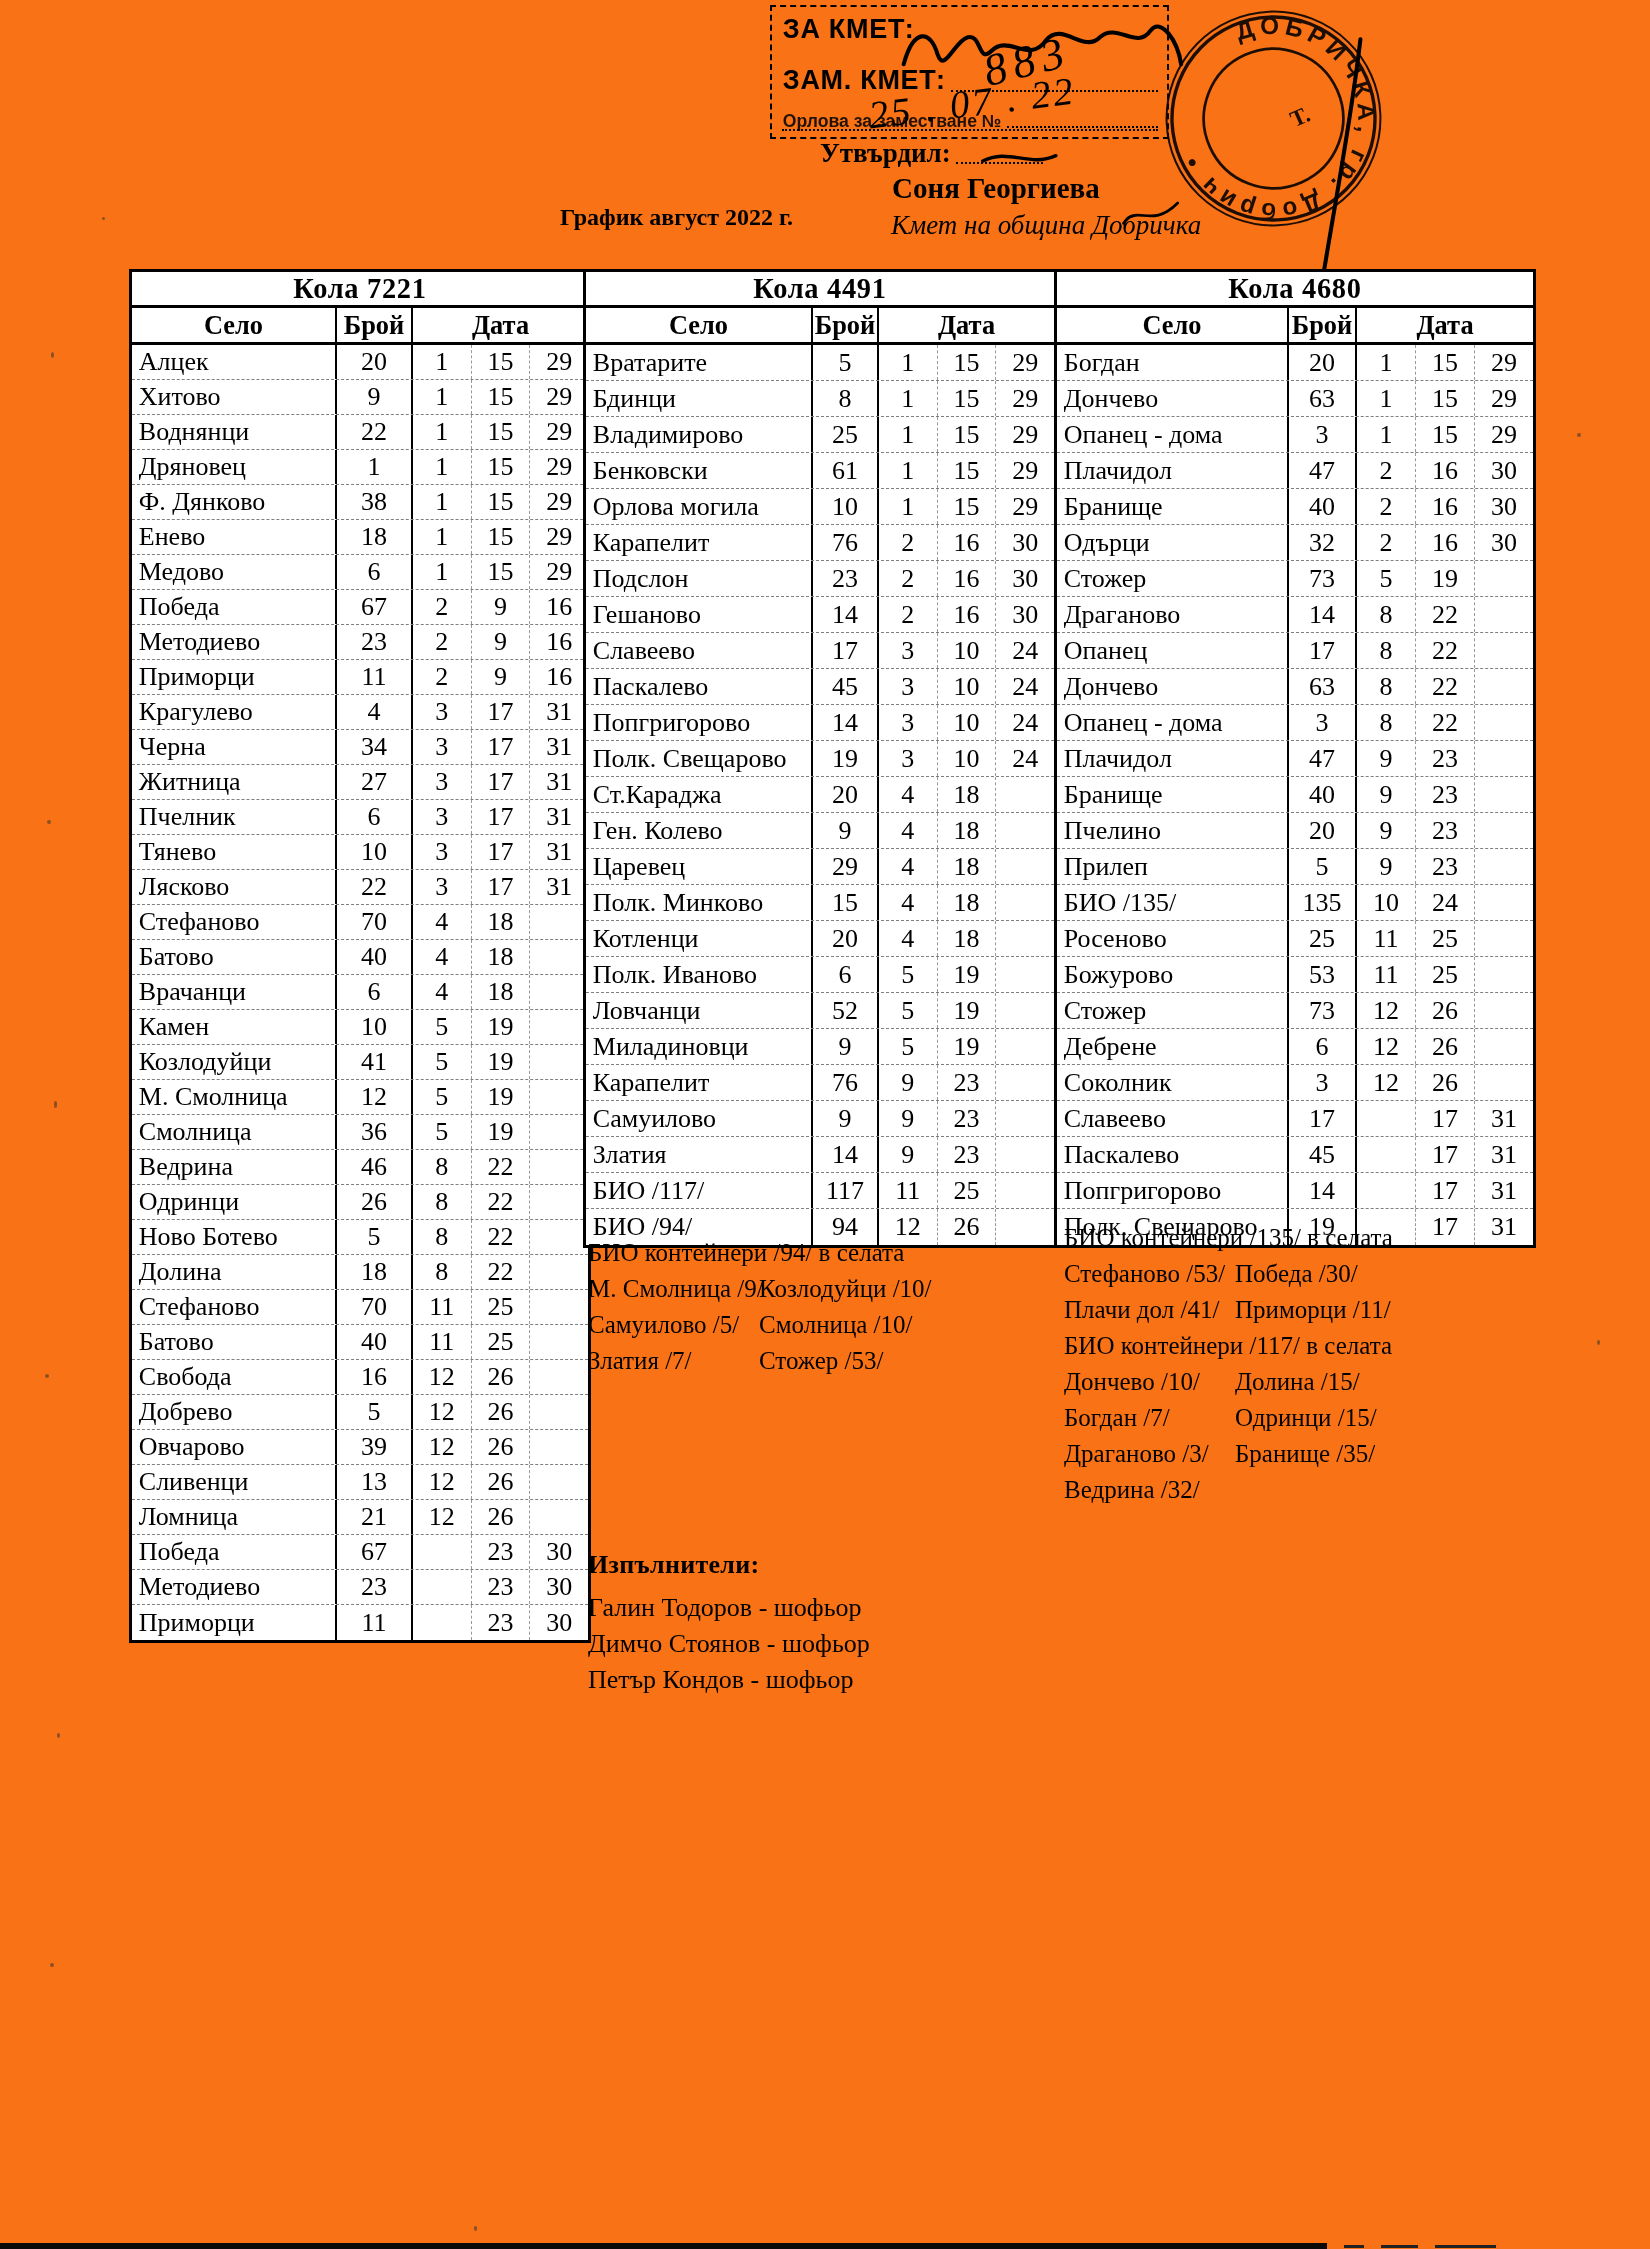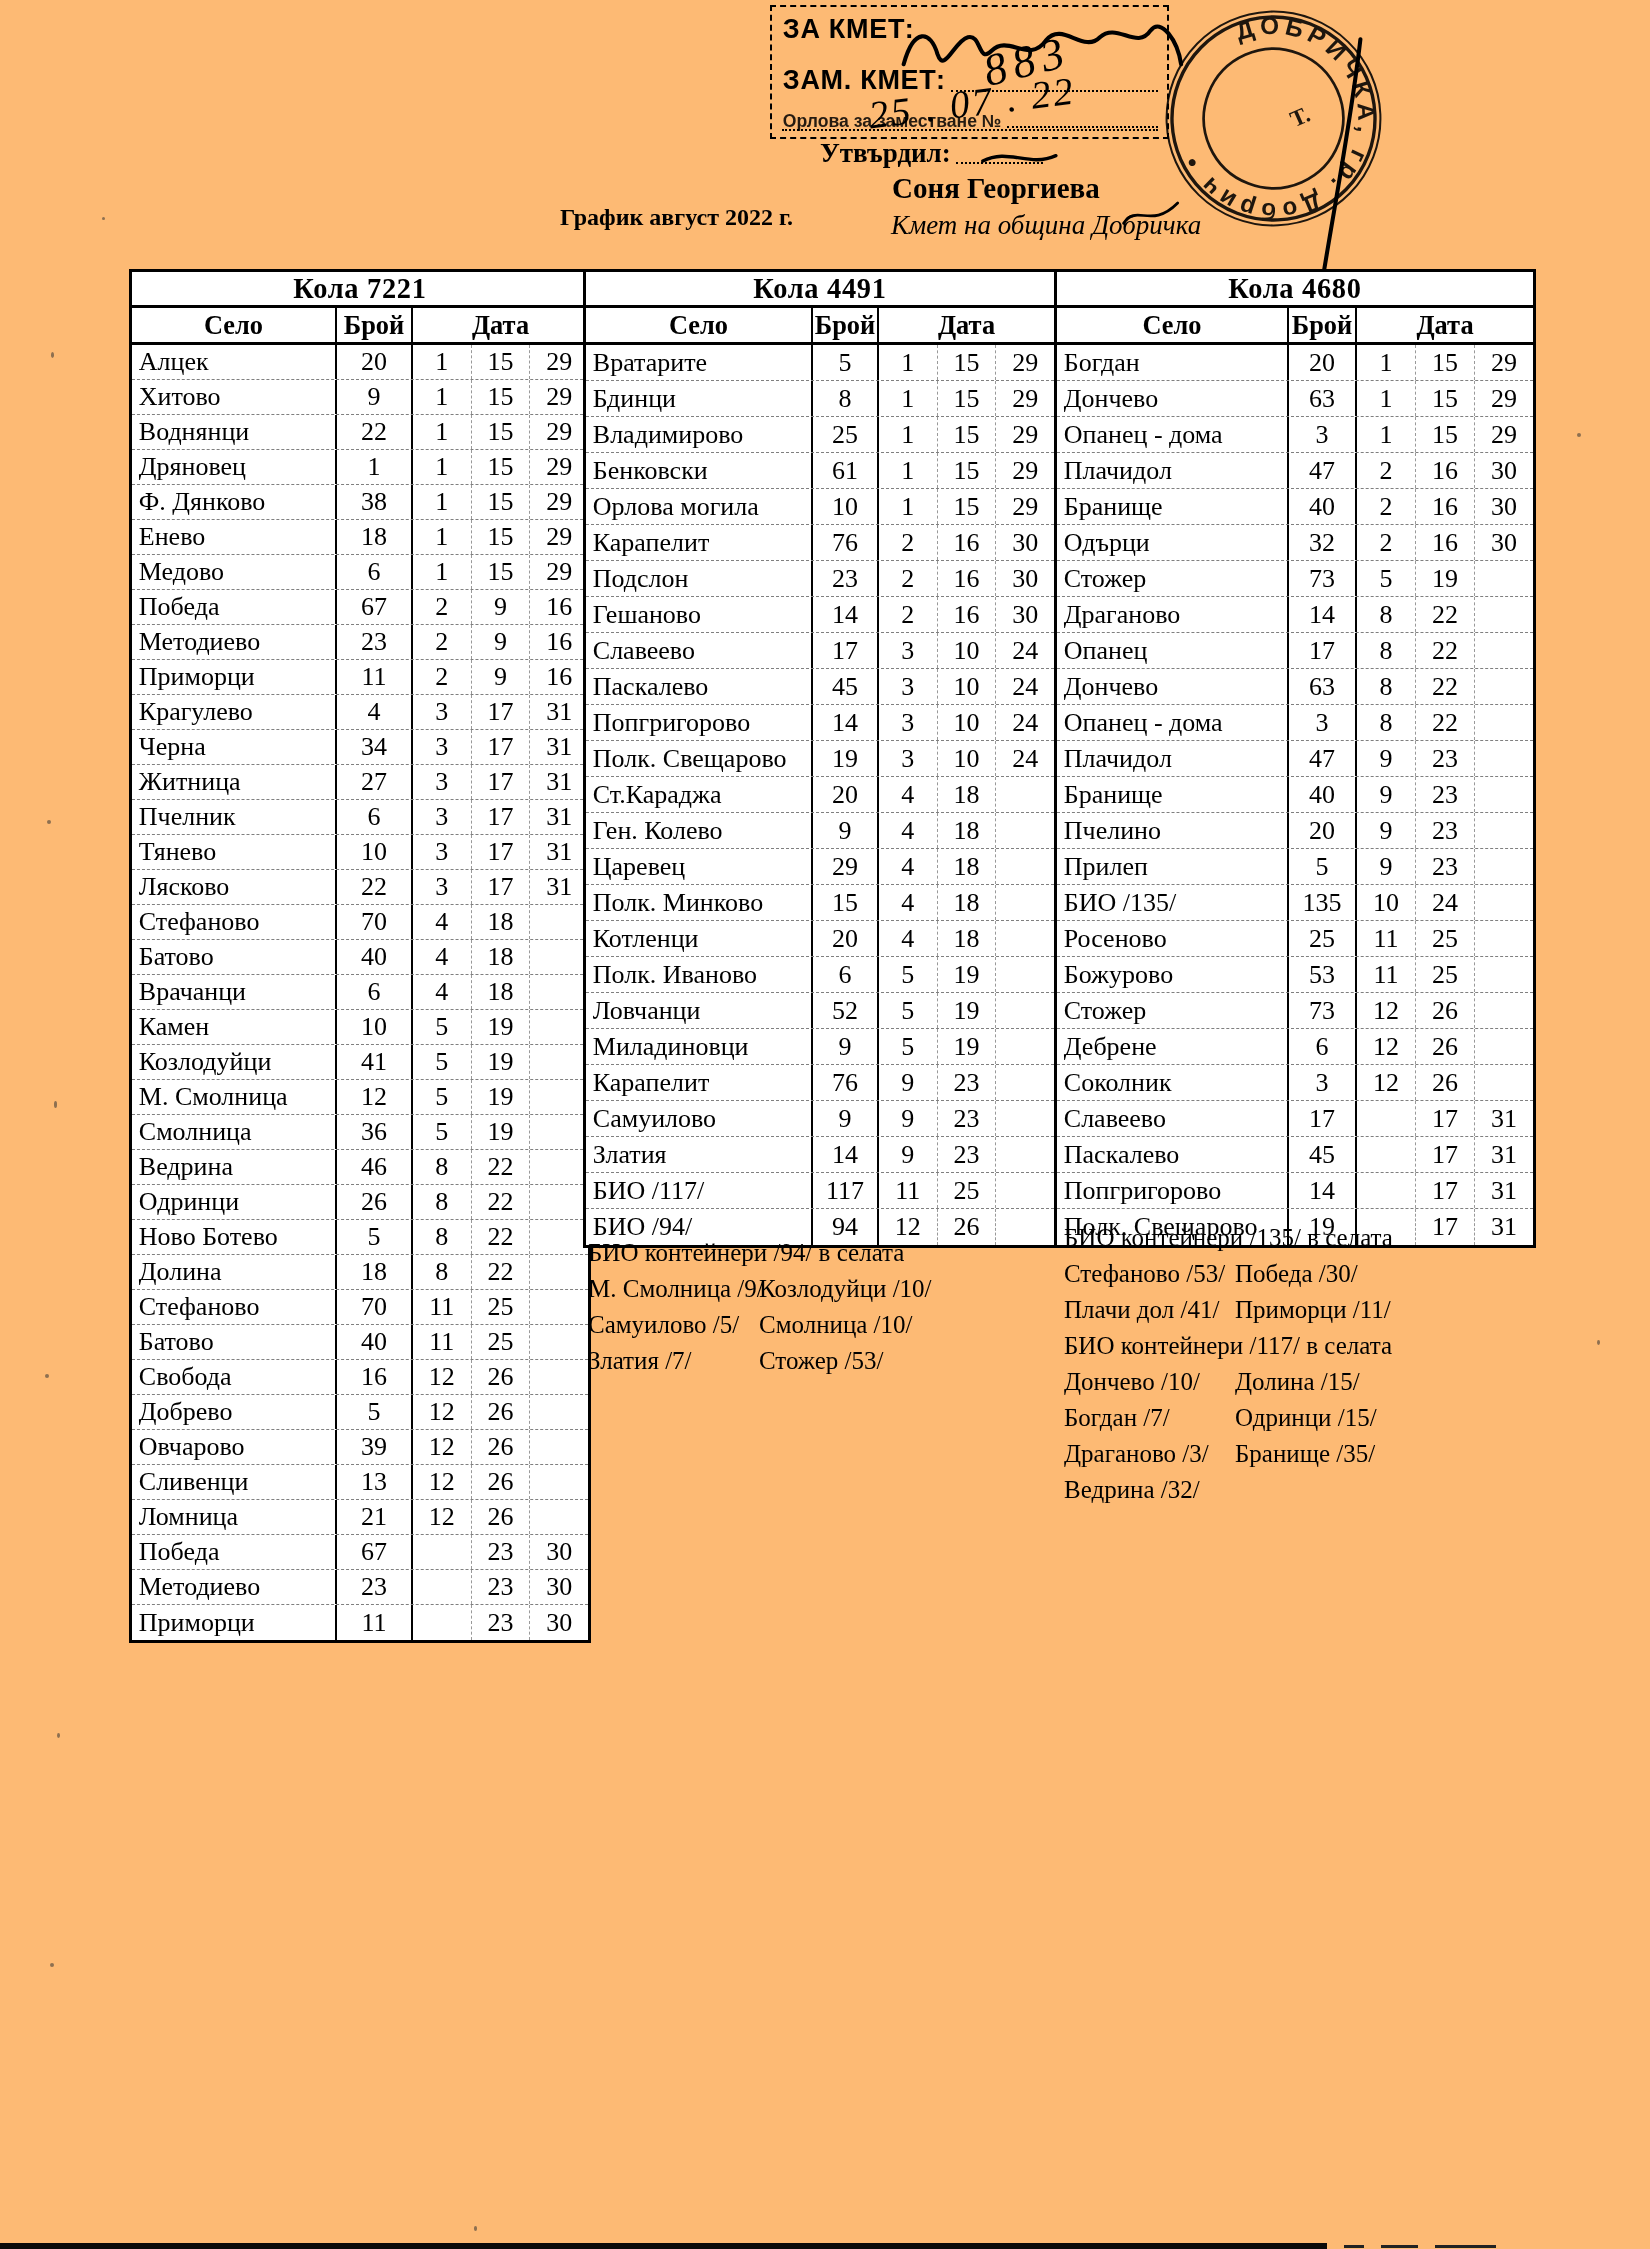--- a/index.html
+++ b/index.html
@@ -1,21 +1,21 @@
 <!DOCTYPE html>
 <html style="font-size:10.8px"><head>
 <meta charset="utf-8">
 <style>
   * { box-sizing: border-box; margin: 0; padding: 0; }
   html,body { background:#888; }
   .page {
     position: relative;
     width: 1651px; height: 2250px;
     margin: 0 auto;
-    background: #fdba74;
+    background: #f97316;
     font-family: "Liberation Serif", serif;
     color: #000;
     overflow: hidden;
   }
 
   
   .doc-title {
     position: absolute; left: 560px; top: 204px;
     font-size: 24px; font-weight: bold; white-space: nowrap;
   }
@@ -998,20 +998,26 @@
       <div class="nline pair">
         <span class="nc1">Драганово /3/</span>
         <span class="nc2">Бранище /35/</span>
       </div>
       <div class="nline pair">
         <span class="nc1">Ведрина /32/</span>
         <span class="nc2"></span>
       </div>
     </div>
 
+  <div class="exec">
+      <div class="exlabel">Изпълнители:</div>
+      <div class="exname">Галин Тодоров - шофьор</div>
+      <div class="exname">Димчо Стоянов - шофьор</div>
+      <div class="exname">Петър Кондов - шофьор</div>
+    </div>
 
   <div class="scan-bottom-bar"></div>
   <div class="scan-bottom-dash" style="left:1344px; width:20.3px;"></div>
   <div class="scan-bottom-dash" style="left:1381px; width:37px;"></div>
   <div class="scan-bottom-dash" style="left:1435px; width:61px;"></div>
   <div class="speck" style="left:51px;  top:352px;  width:3.4px; height:6.1px;"></div>
   <div class="speck" style="left:47px;  top:820px; width:4.1px; height:4.1px;"></div>
   <div class="speck" style="left:54px;  top:1101px; width:3.4px; height:6.8px;"></div>
   <div class="speck" style="left:45px;  top:1374px; width:4.1px; height:4.1px;"></div>
   <div class="speck" style="left:57px;  top:1733px; width:3.4px; height:5.4px;"></div>

